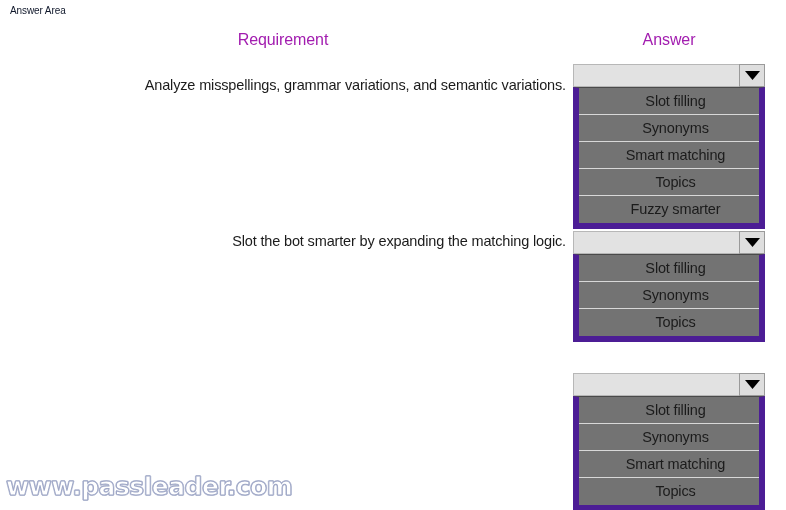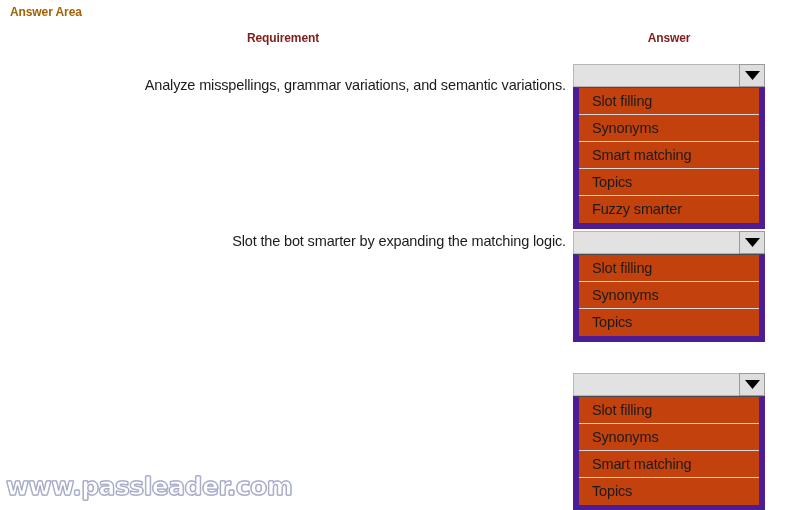--- a/index.html
+++ b/index.html
@@ -20,31 +20,31 @@
   .page {
     position: absolute;
     inset: 0;
   }
 
   
   .answer-area-title {
     position: absolute;
     left: 10px;
     top: 5px;
-    font-size: 12px;
-    font-weight: bold;
+    font-size: 10px;
+    font-weight: normal;
     letter-spacing: -0.1px;
-    color: #a16207;
+    color: #0f172a;
   }
 
   .col-head {
     position: absolute;
-    font-size: 12px;
-    font-weight: bold;
-    color: #7f1d1d;
+    font-size: 16px;
+    font-weight: normal;
+    color: #a21caf;
     letter-spacing: -0.1px;
   }
   .col-head-requirement {
     left: 0;
     top: 31px;
     width: 566px;
     text-align: center;
   }
   .col-head-feature {
     left: 573px;
@@ -104,23 +104,24 @@
     box-sizing: border-box;
     display: flex;
     align-items: center;
     justify-content: center;
   }
   .dd-arrow-btn svg { display: block; }
 
   .dd-list {
     border: 6px solid #4c1d95;
     border-top: 1px solid #4a4a4a;
-    background: #c2410c;
+    background: #737373;
     box-sizing: border-box;
     margin-top: 0;
+    text-align: center;
   }
   .dd-item {
     height: 27px;
     line-height: 27px;
     padding-left: 13px;
     font-size: 14.5px;
     color: #1b1b1b;
     letter-spacing: -0.15px;
     border-bottom: 1px solid #d8d8d8;
     box-sizing: border-box;

